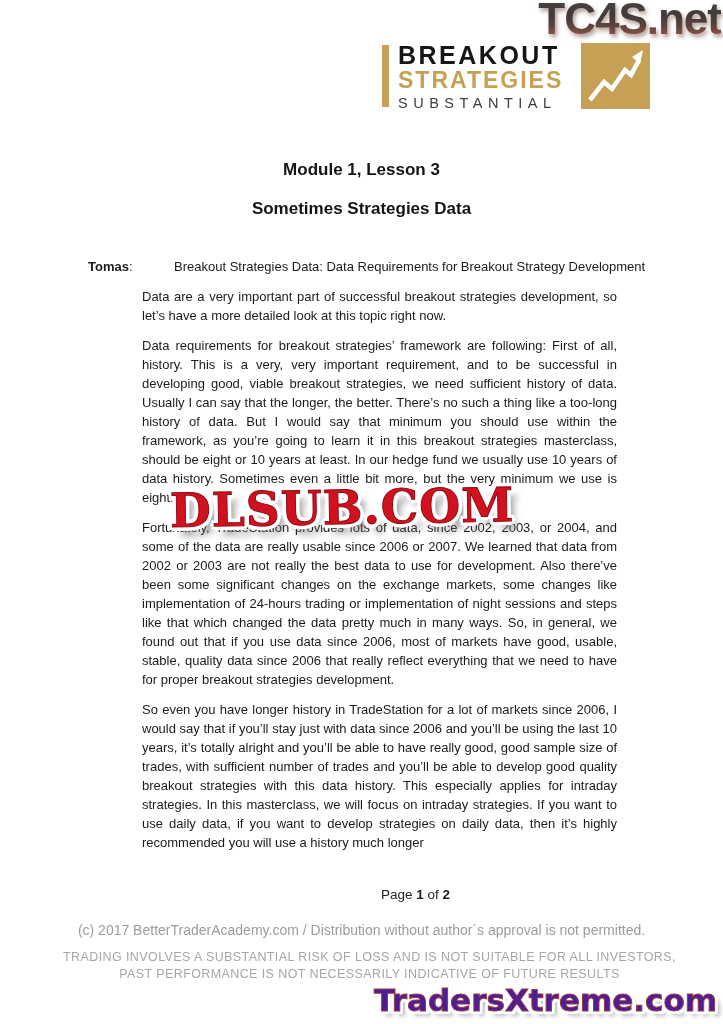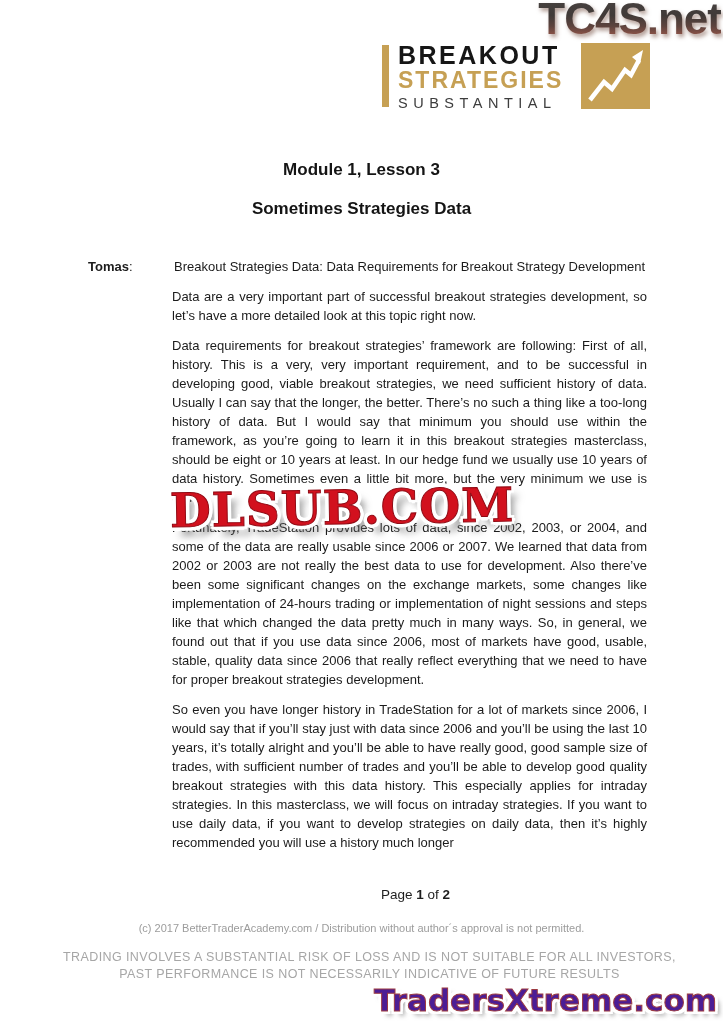--- a/index.html
+++ b/index.html
@@ -36,42 +36,42 @@
   .doc-title-line + .doc-title-line{margin-top:19px;}
   
   .transcript{position:absolute;top:257px;left:88px;width:561px;}
   .speaker-row{display:flex;}
   .speaker-cell{width:86px;flex:0 0 86px;font-size:13px;line-height:19px;}
   .speaker-name{font-weight:bold;}
   .para{
     width:475px;font-size:13px;line-height:19px;text-align:justify;
     color:#1b1b1b;margin:0 0 11px 0;
   }
-  .para.indented{margin-left:84px;}
+  .para.indented{margin-left:54px;}
   
   .wm-dlsub{
     position:absolute;left:170px;top:484px;z-index:8;
     font-family:"DejaVu Serif",serif;font-weight:bold;
     font-size:47px;letter-spacing:1px;line-height:1;
     color:#D2111E;-webkit-text-stroke:1px #8f0a14;
     transform:rotate(-1deg);
     text-shadow:
       -3px -3px 0 #fff, 3px -3px 0 #fff, -3px 3px 0 #fff, 3px 3px 0 #fff,
       -4px 0 0 #fff, 4px 0 0 #fff, 0 -4px 0 #fff, 0 4px 0 #fff,
       -3px 0 0 #fff, 3px 0 0 #fff, 0 3px 0 #fff, 0 -3px 0 #fff,
       7px 9px 7px rgba(110,110,110,.65);
   }
   
   .page-number{
     position:absolute;top:887px;left:16px;width:100%;text-align:center;
     font-size:13.5px;color:#1e1e1e;padding-left:38px;
   }
   .copyright{
     position:absolute;top:922px;left:0;width:100%;text-align:center;
-    font-size:11px;color:#9c9c9c;
+    font-size:14px;color:#9c9c9c;
   }
   .disclaimer{
     position:absolute;left:8px;width:100%;text-align:center;
     font-size:12.5px;letter-spacing:.4px;color:#a6a6a6;
   }
   .disclaimer.l1{top:950px;}
   .disclaimer.l2{top:967px;}
   
   .wm-tx{
     position:absolute;top:985px;right:6px;z-index:8;

